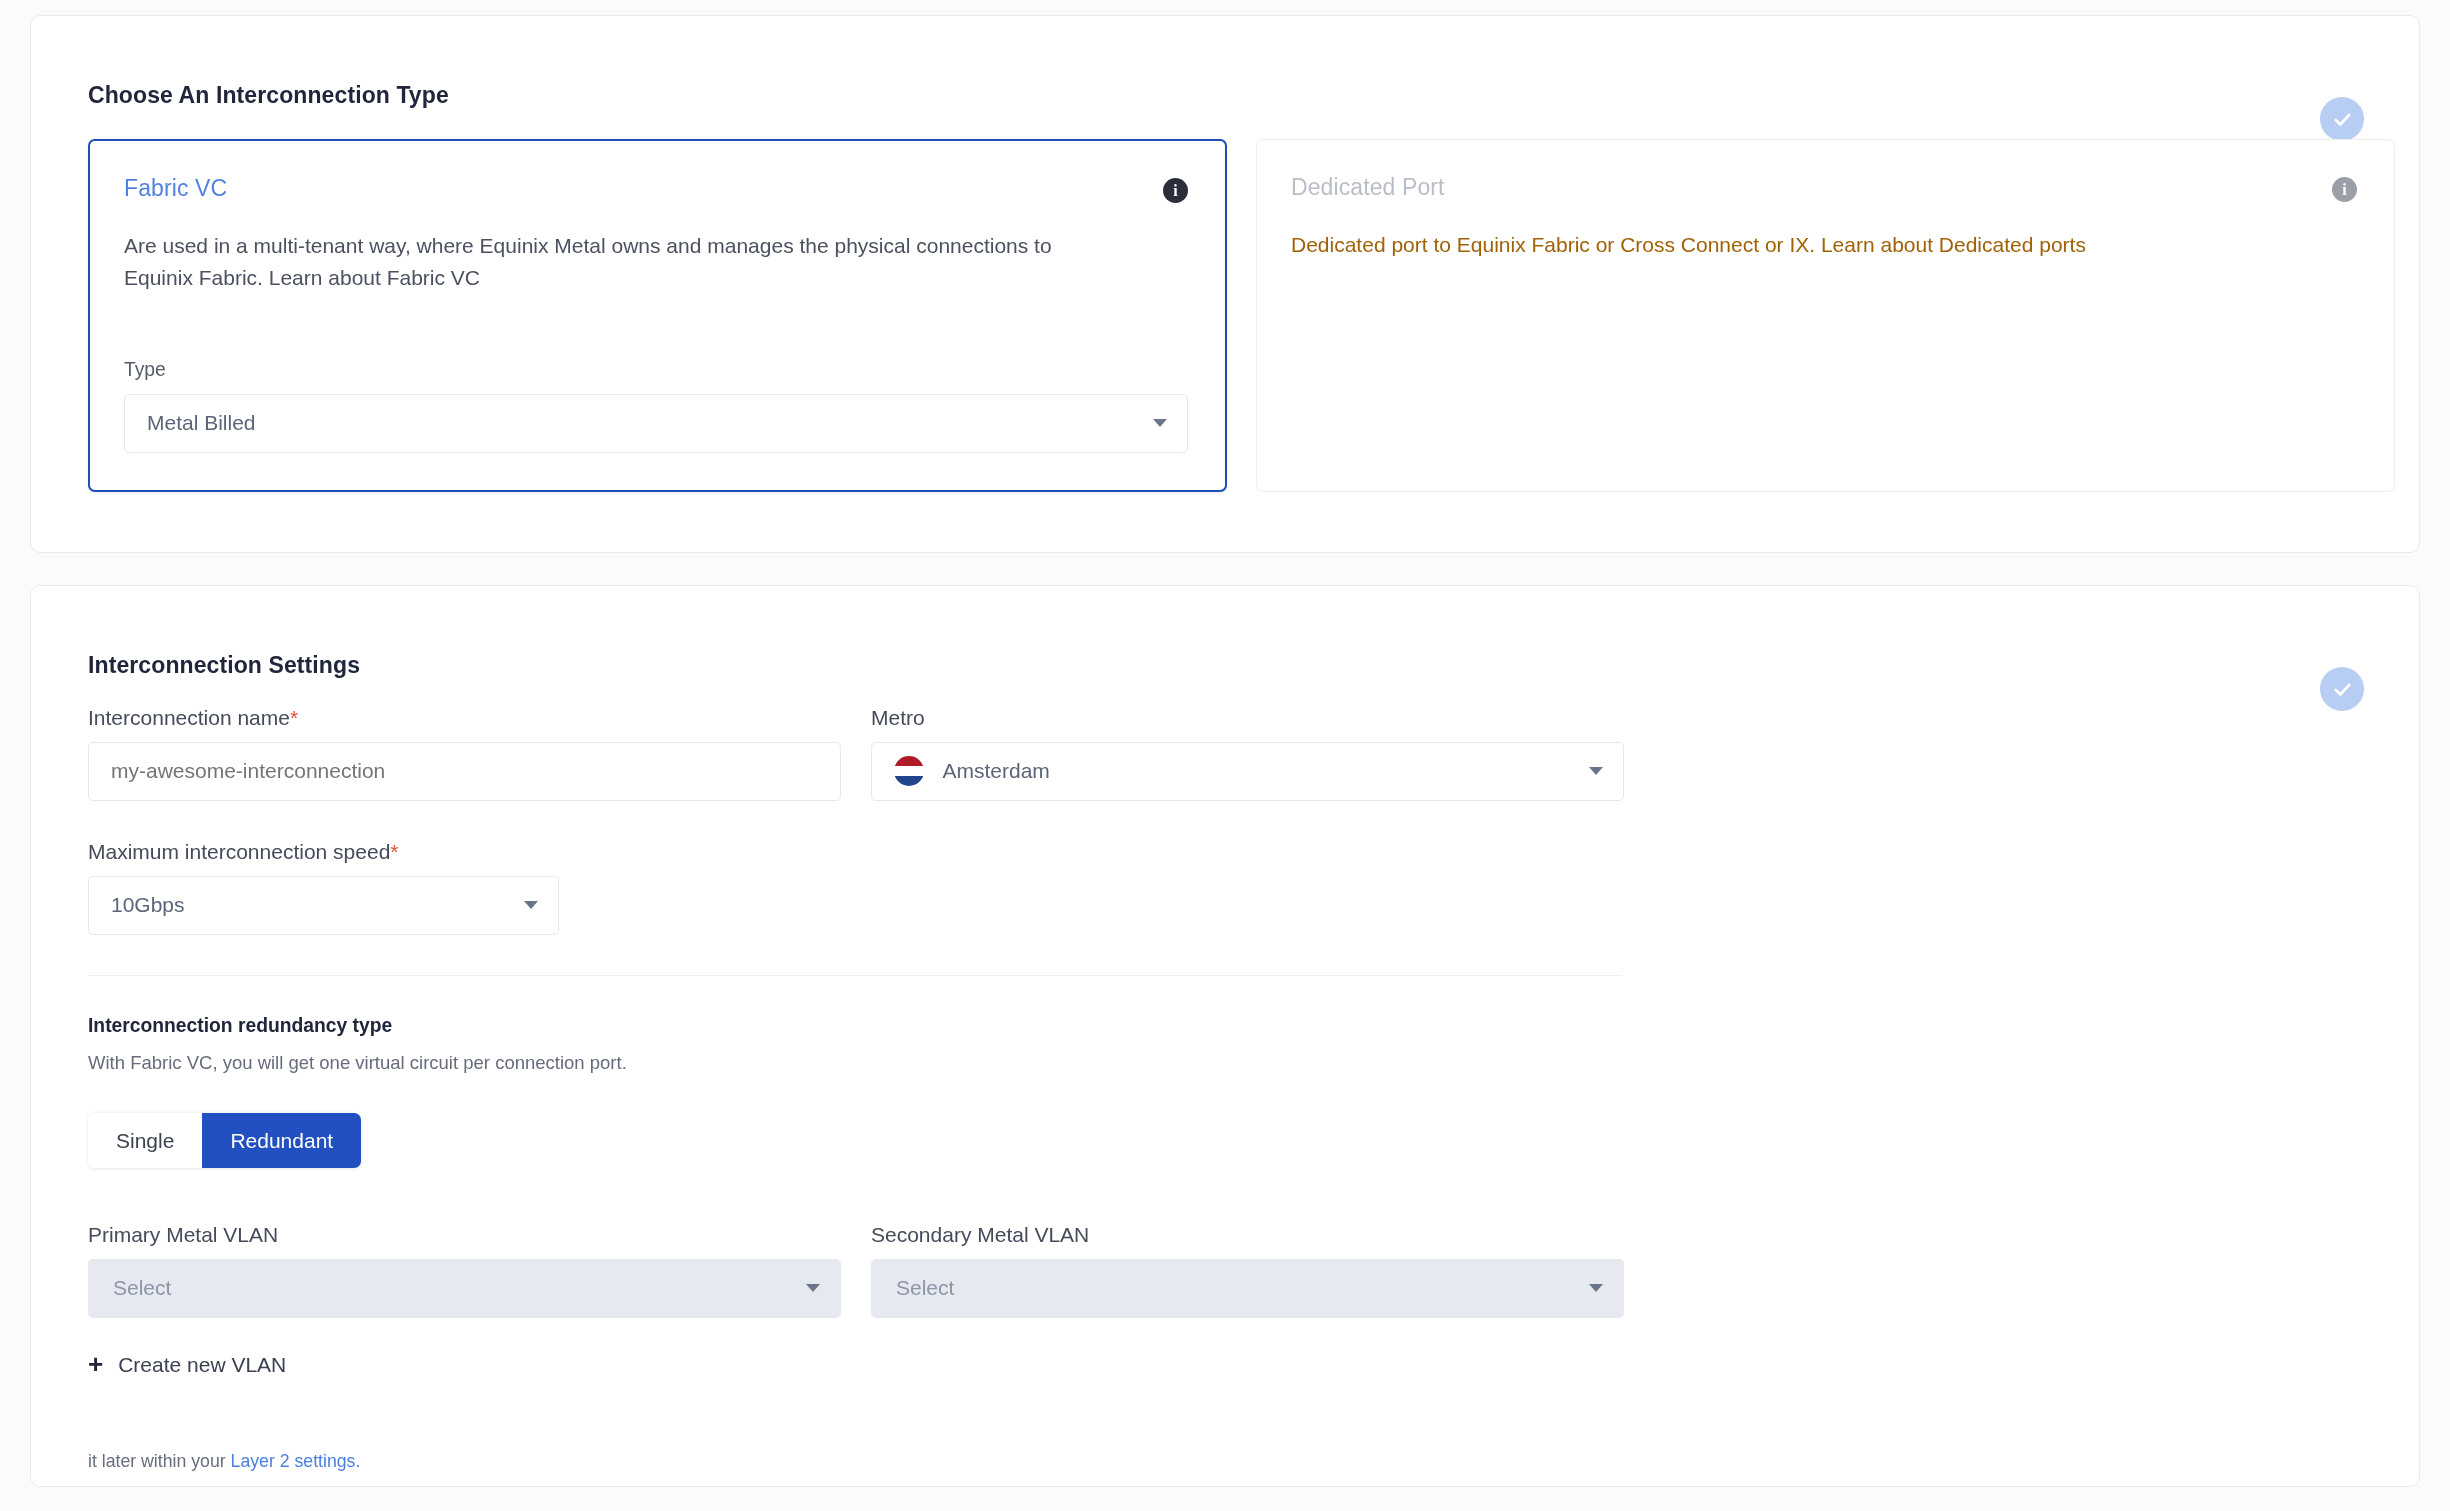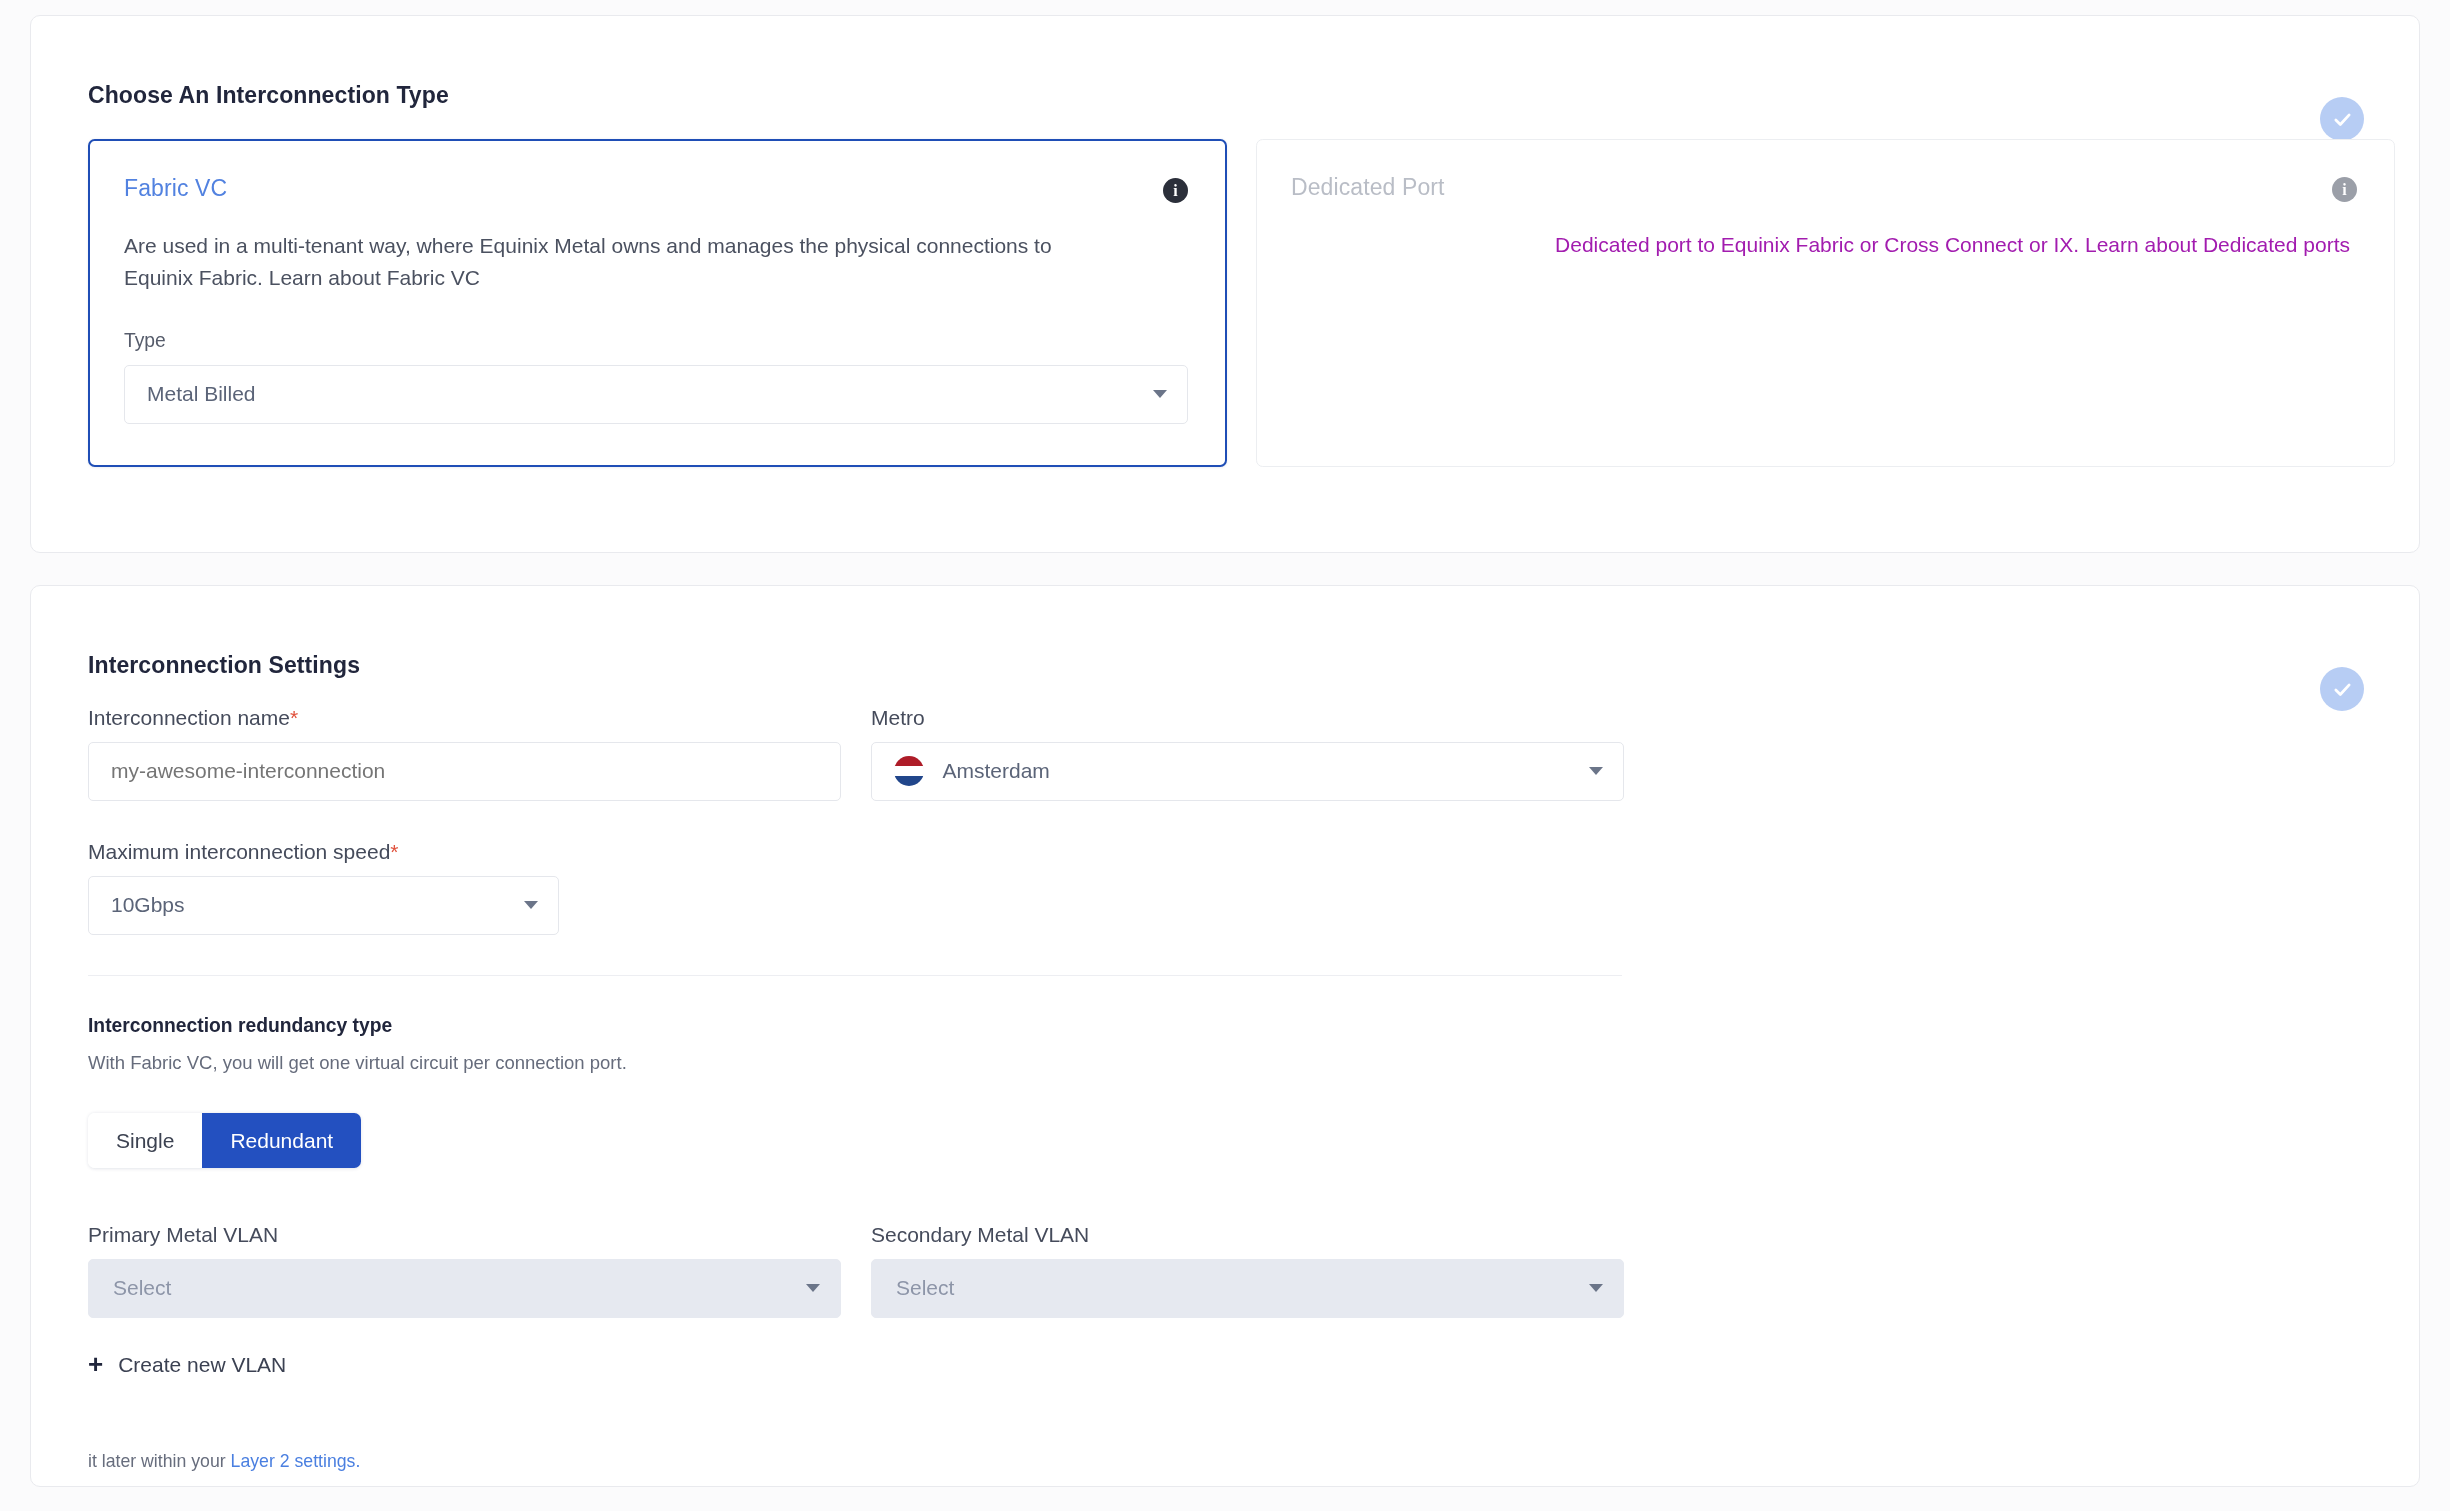--- a/index.html
+++ b/index.html
@@ -105,23 +105,23 @@
   }
   .info-icon.muted { background: #9b9fa8; }
 
   .type-desc {
     margin-top: 27px;
     font-size: 21px;
     line-height: 1.52;
     color: #4b5160;
     max-width: 992px;
   }
-  .type-desc.muted { color: #a21caf; max-width: 1059px; text-align: right; }
-
-  .type-field { margin-top: 36px; }
+  .type-desc.muted { color: #a16207; max-width: 1059px; }
+
+  .type-field { margin-top: 65px; }
   .field-label {
     font-size: 19.3px;
     color: #565c6b;
     margin-bottom: 12.6px;
   }
 
   
   .txt-input, .sel-input {
     width: 100%;
     height: 59px;

